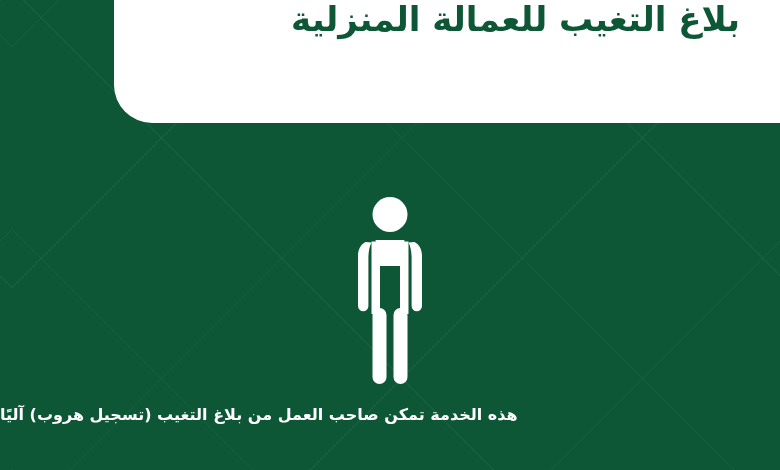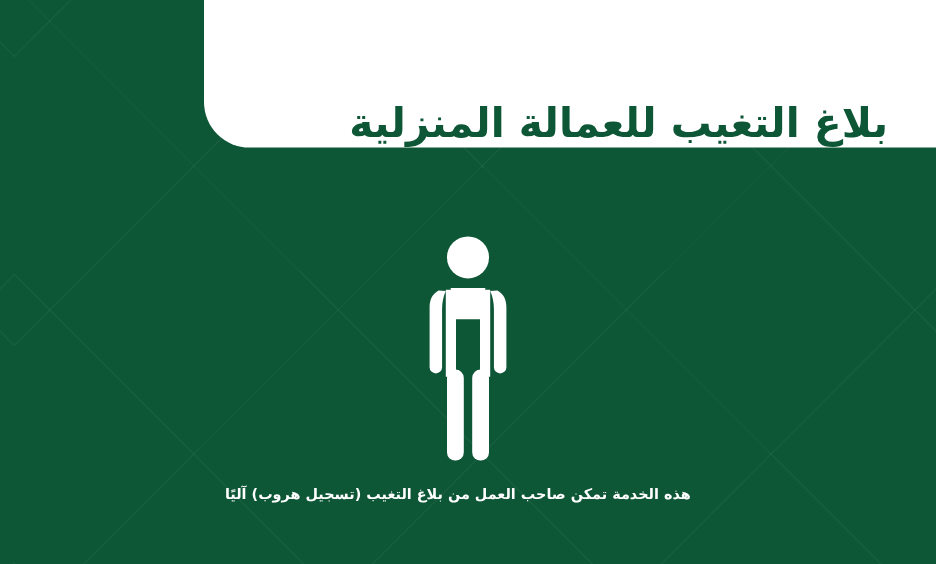--- a/index.html
+++ b/index.html
@@ -36,28 +36,28 @@
         rgba(255,255,255,0) 170px);
     background-position: 12px 0px, 12px 0px;
     pointer-events: none;
   }
 
   
   #header-panel {
     position: absolute;
     top: 0;
     left: 0;
-    width: 610px;          
+    width: 666px;          
     height: 123px;
     background: #ffffff;
     border-bottom-right-radius: 0;
     border-bottom-left-radius: 38px;   
     box-sizing: border-box;
     display: flex;
-    align-items: flex-end;
+    align-items: flex-start;
     justify-content: flex-start;
   }
   
   #header-panel { left: auto; right: 0; }
 
   #title {
     margin: 0;
     padding: 0 40px 0 0;
     width: 100%;
     text-align: right;
@@ -80,23 +80,23 @@
   }
   #worker-icon { display: block; }
 
   
   #caption {
     position: absolute;
     left: 0;
     right: 17px;
     top: 404px;
     margin: 0;
-    text-align: center;
+    text-align: left;
     color: #ffffff;
-    font-size: 12px;
+    font-size: 16px;
     font-weight: 600;
     line-height: 1.4;
     white-space: nowrap;
   }
 </style>
 </head>
 <body>
 
 <div id="card">
 

